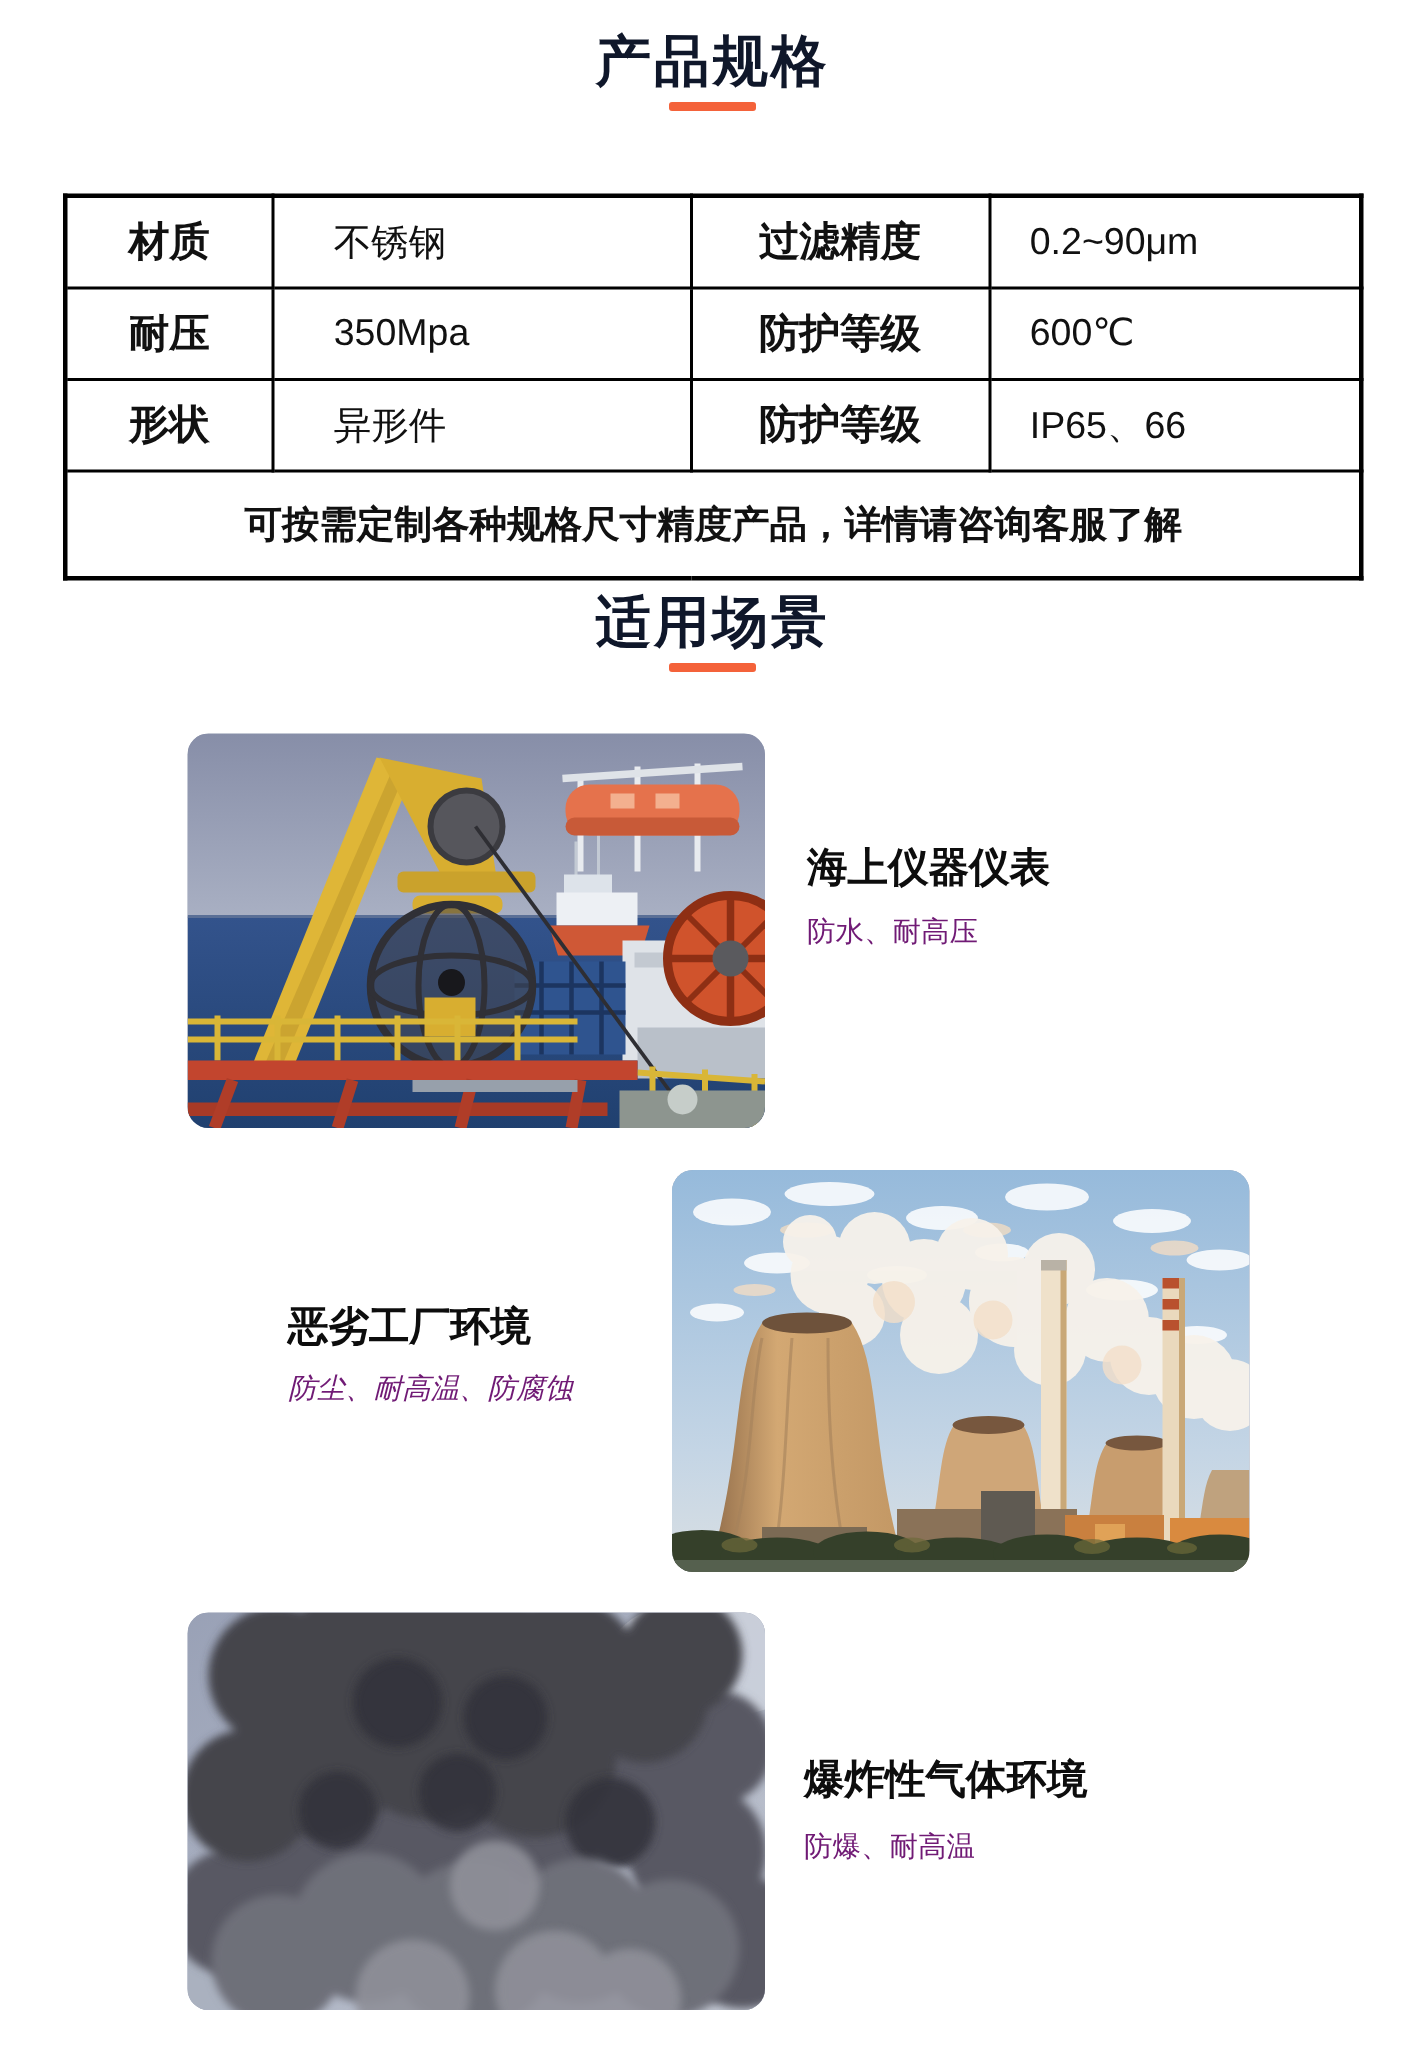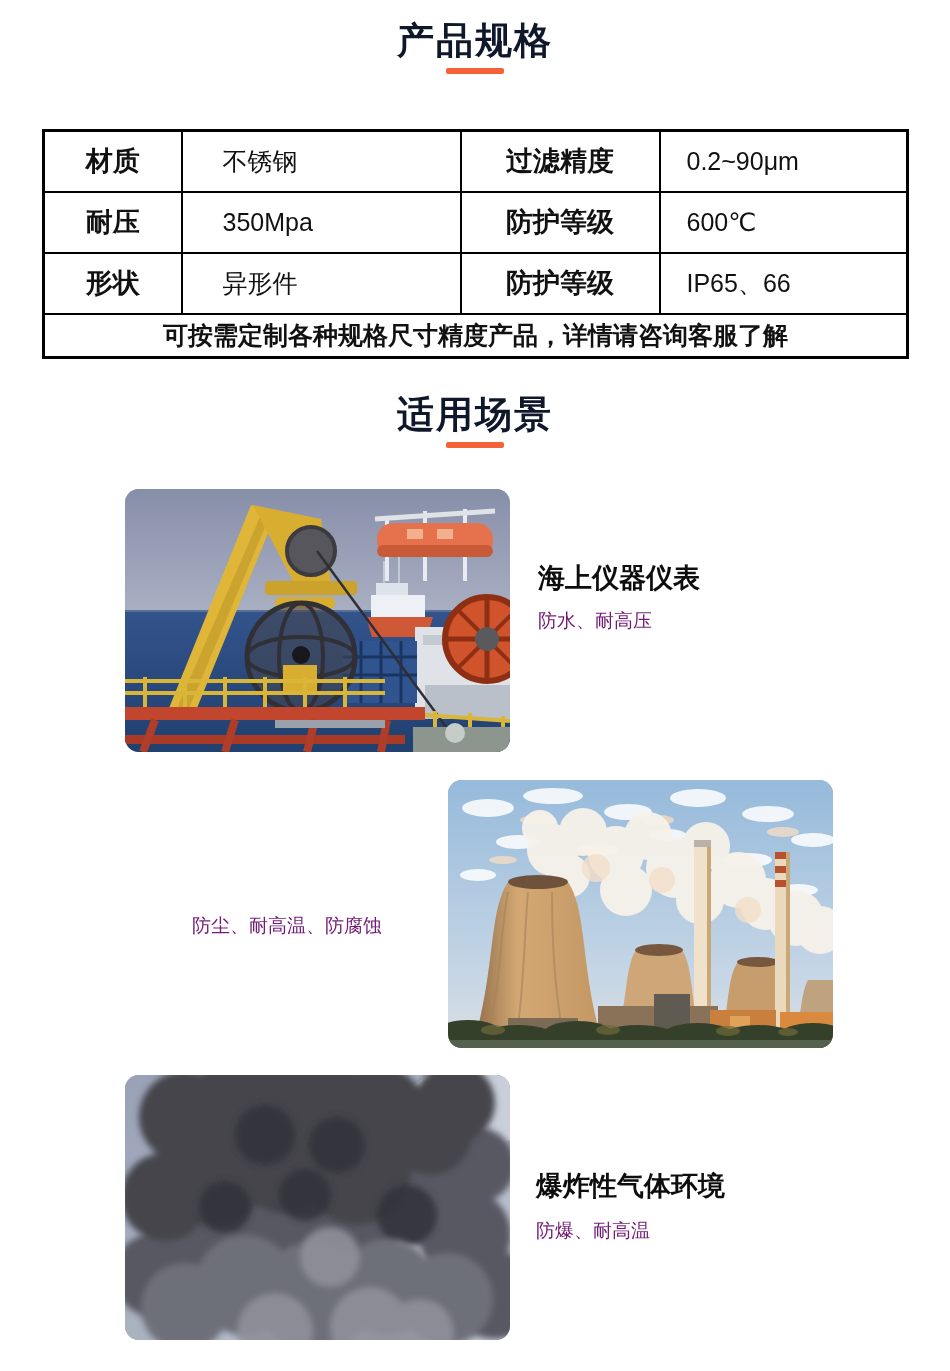--- a/index.html
+++ b/index.html
@@ -15,32 +15,32 @@
   .underline-spec { top:68px; }
   .underline-scene { top:442px; }
 
   table.spec { position:absolute; left:42px; top:107px; width:864px;
                border-collapse:collapse; table-layout:fixed; border:3px solid #000;margin-top:22px; }
   table.spec td { border:2px solid #000; vertical-align:middle; }
   td.lbl { font-weight:bold; font-size:27px; text-align:center; height:61px; }
   td.val { font-size:25px; text-align:left; }
   td.val.v2 { padding-left:40px; }
   td.val.v4 { padding-left:26px; }
-  td.note { font-weight:bold; font-size:25px; text-align:center; height:44px; }
+  td.note { font-weight:bold; font-size:25px; text-align:center; height:72px; }
 
   .photo { position:absolute; border-radius:14px; overflow:hidden; background:#9aa2b5; }
   .photo svg { display:block; }
   .photo-offshore { left:125px; top:489px; width:385px; height:263px; }
   .photo-plant    { left:448px; top:780px; width:385px; height:268px; }
   .photo-smoke    { left:125px; top:1075px; width:385px; height:265px; }
 
   .scene-heading { position:absolute; font-size:27px; font-weight:bold; color:#0d0d0d; white-space:nowrap; }
   .scene-sub     { position:absolute; font-size:19px; color:#701a75; white-space:nowrap; }
   .h1 { left:538px; top:560px; }  .s1 { left:538px; top:608px; }
-  .h2 { left:192px; top:866px; }  .s2 { left:192px; top:913px; }
+  .h2 { left:192px; top:866px; }  .s2 { left:192px; top:913px;font-style:italic; }
   .h3 { left:536px; top:1168px; } .s3 { left:536px; top:1218px; }
 </style>
 </head>
 <body>
 
 <div class="page">
 
   <div class="section-title title-spec">产品规格</div>
   <div class="underline underline-spec" style="background: rgb(244, 98, 58);"></div>
 
@@ -185,20 +185,21 @@
         <rect x="150" y="231" width="110" height="8" fill="#97a0ab"></rect>
       </g>
 
       <rect x="288" y="238" width="97" height="25" fill="#8d958f"></rect>
       <circle cx="330" cy="244" r="10" fill="#c6cdc9"></circle>
     </svg>
   </div>
   <div class="scene-heading h1">海上仪器仪表</div>
   <div class="scene-sub s1">防水、耐高压</div>
 
+  <div class="scene-heading h2">恶劣工厂环境</div>
   <div class="scene-sub s2">防尘、耐高温、防腐蚀</div>
   <div class="photo photo-plant">
     <svg width="385" height="268" viewBox="0 0 385 268">
       <defs>
         <linearGradient id="sky2" x1="0" y1="0" x2="0" y2="1">
           <stop offset="0" stop-color="#96badb"></stop>
             <stop offset="0.7" stop-color="#c4d5e5"></stop>
             <stop offset="1" stop-color="#d9dfe3"></stop>
         </linearGradient>
         <linearGradient id="tg2" x1="0" y1="0" x2="1" y2="0">

